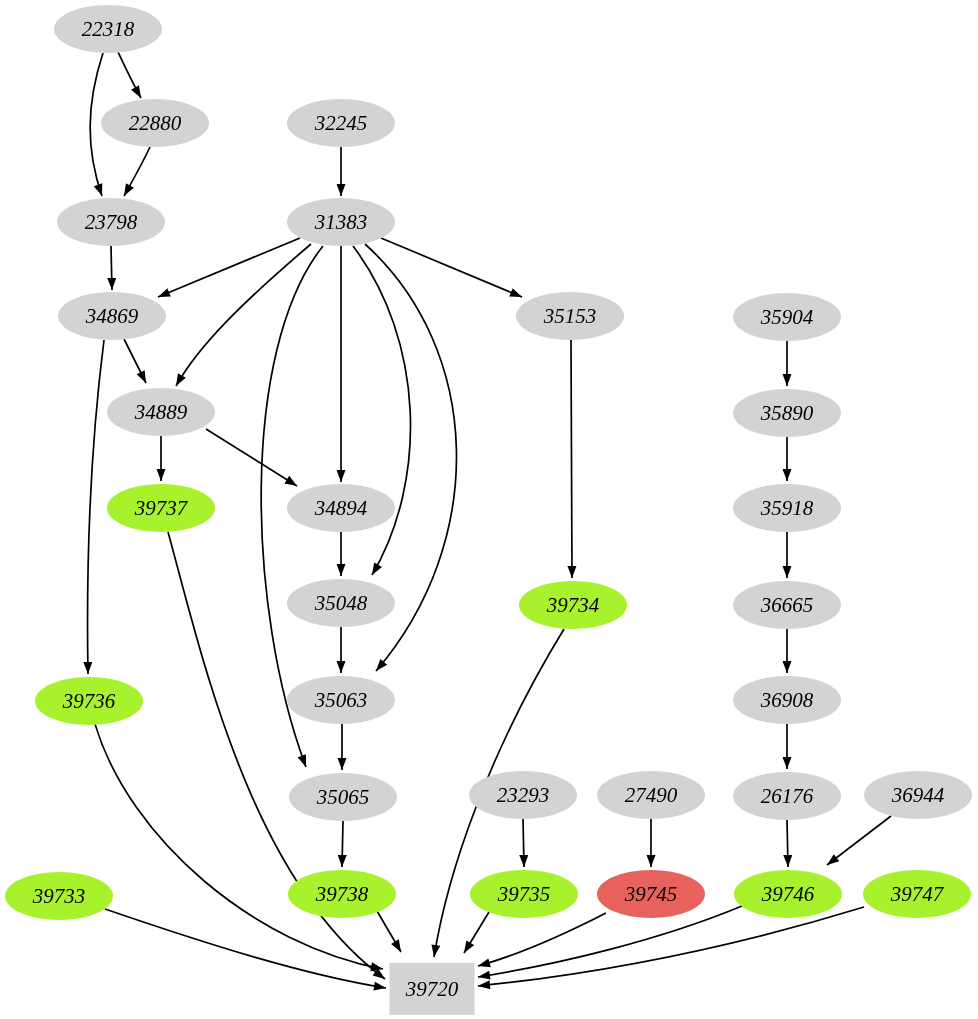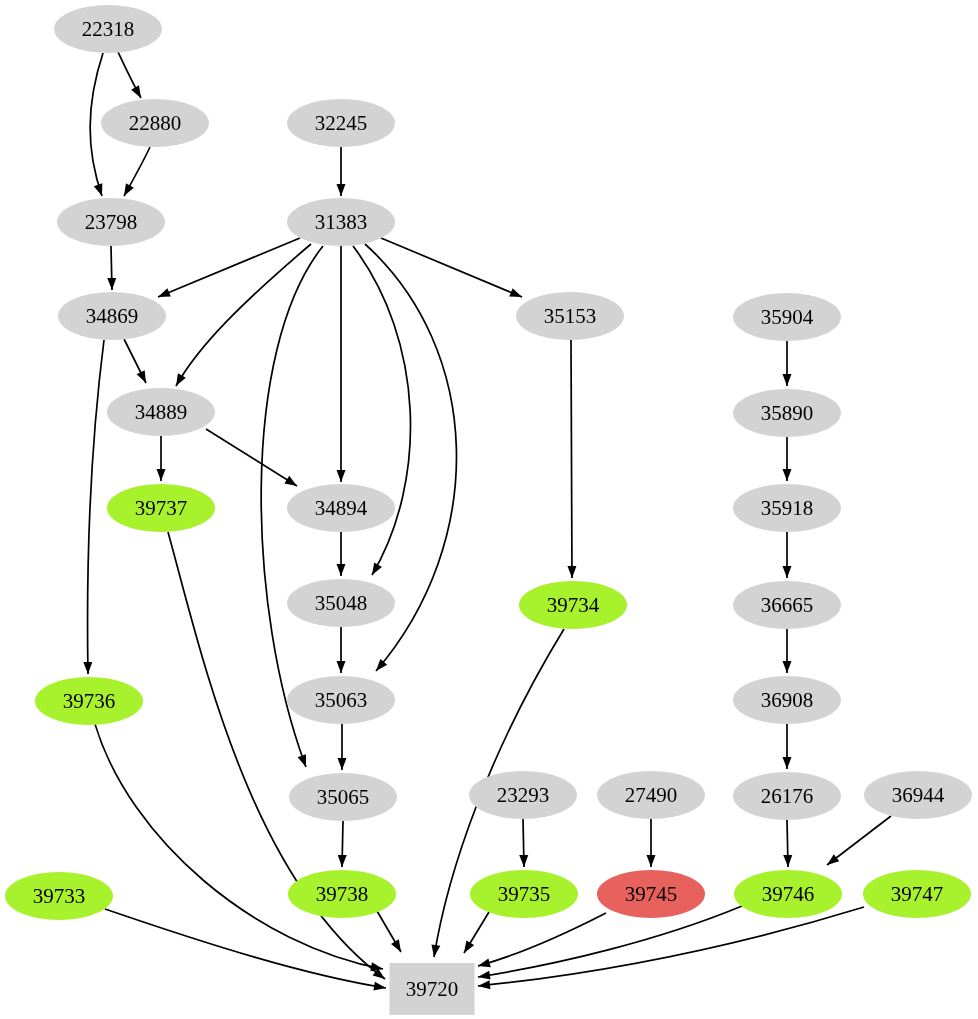--- a/index.html
+++ b/index.html
@@ -6,20 +6,21 @@
     margin: 0;
     padding: 0;
     background: #ffffff;
   }
   .canvas-wrap {
     position: relative;
     width: 978px;
     height: 1019px;
     background: #eab308;
     overflow: hidden;
+    font-style: italic;
   }
   svg text {
     font-family: "Liberation Serif", "DejaVu Serif", serif;
     font-size: 21px;
     fill: #000000;
     text-anchor: middle;
   }
   svg path.edge {
     fill: none;
   }

